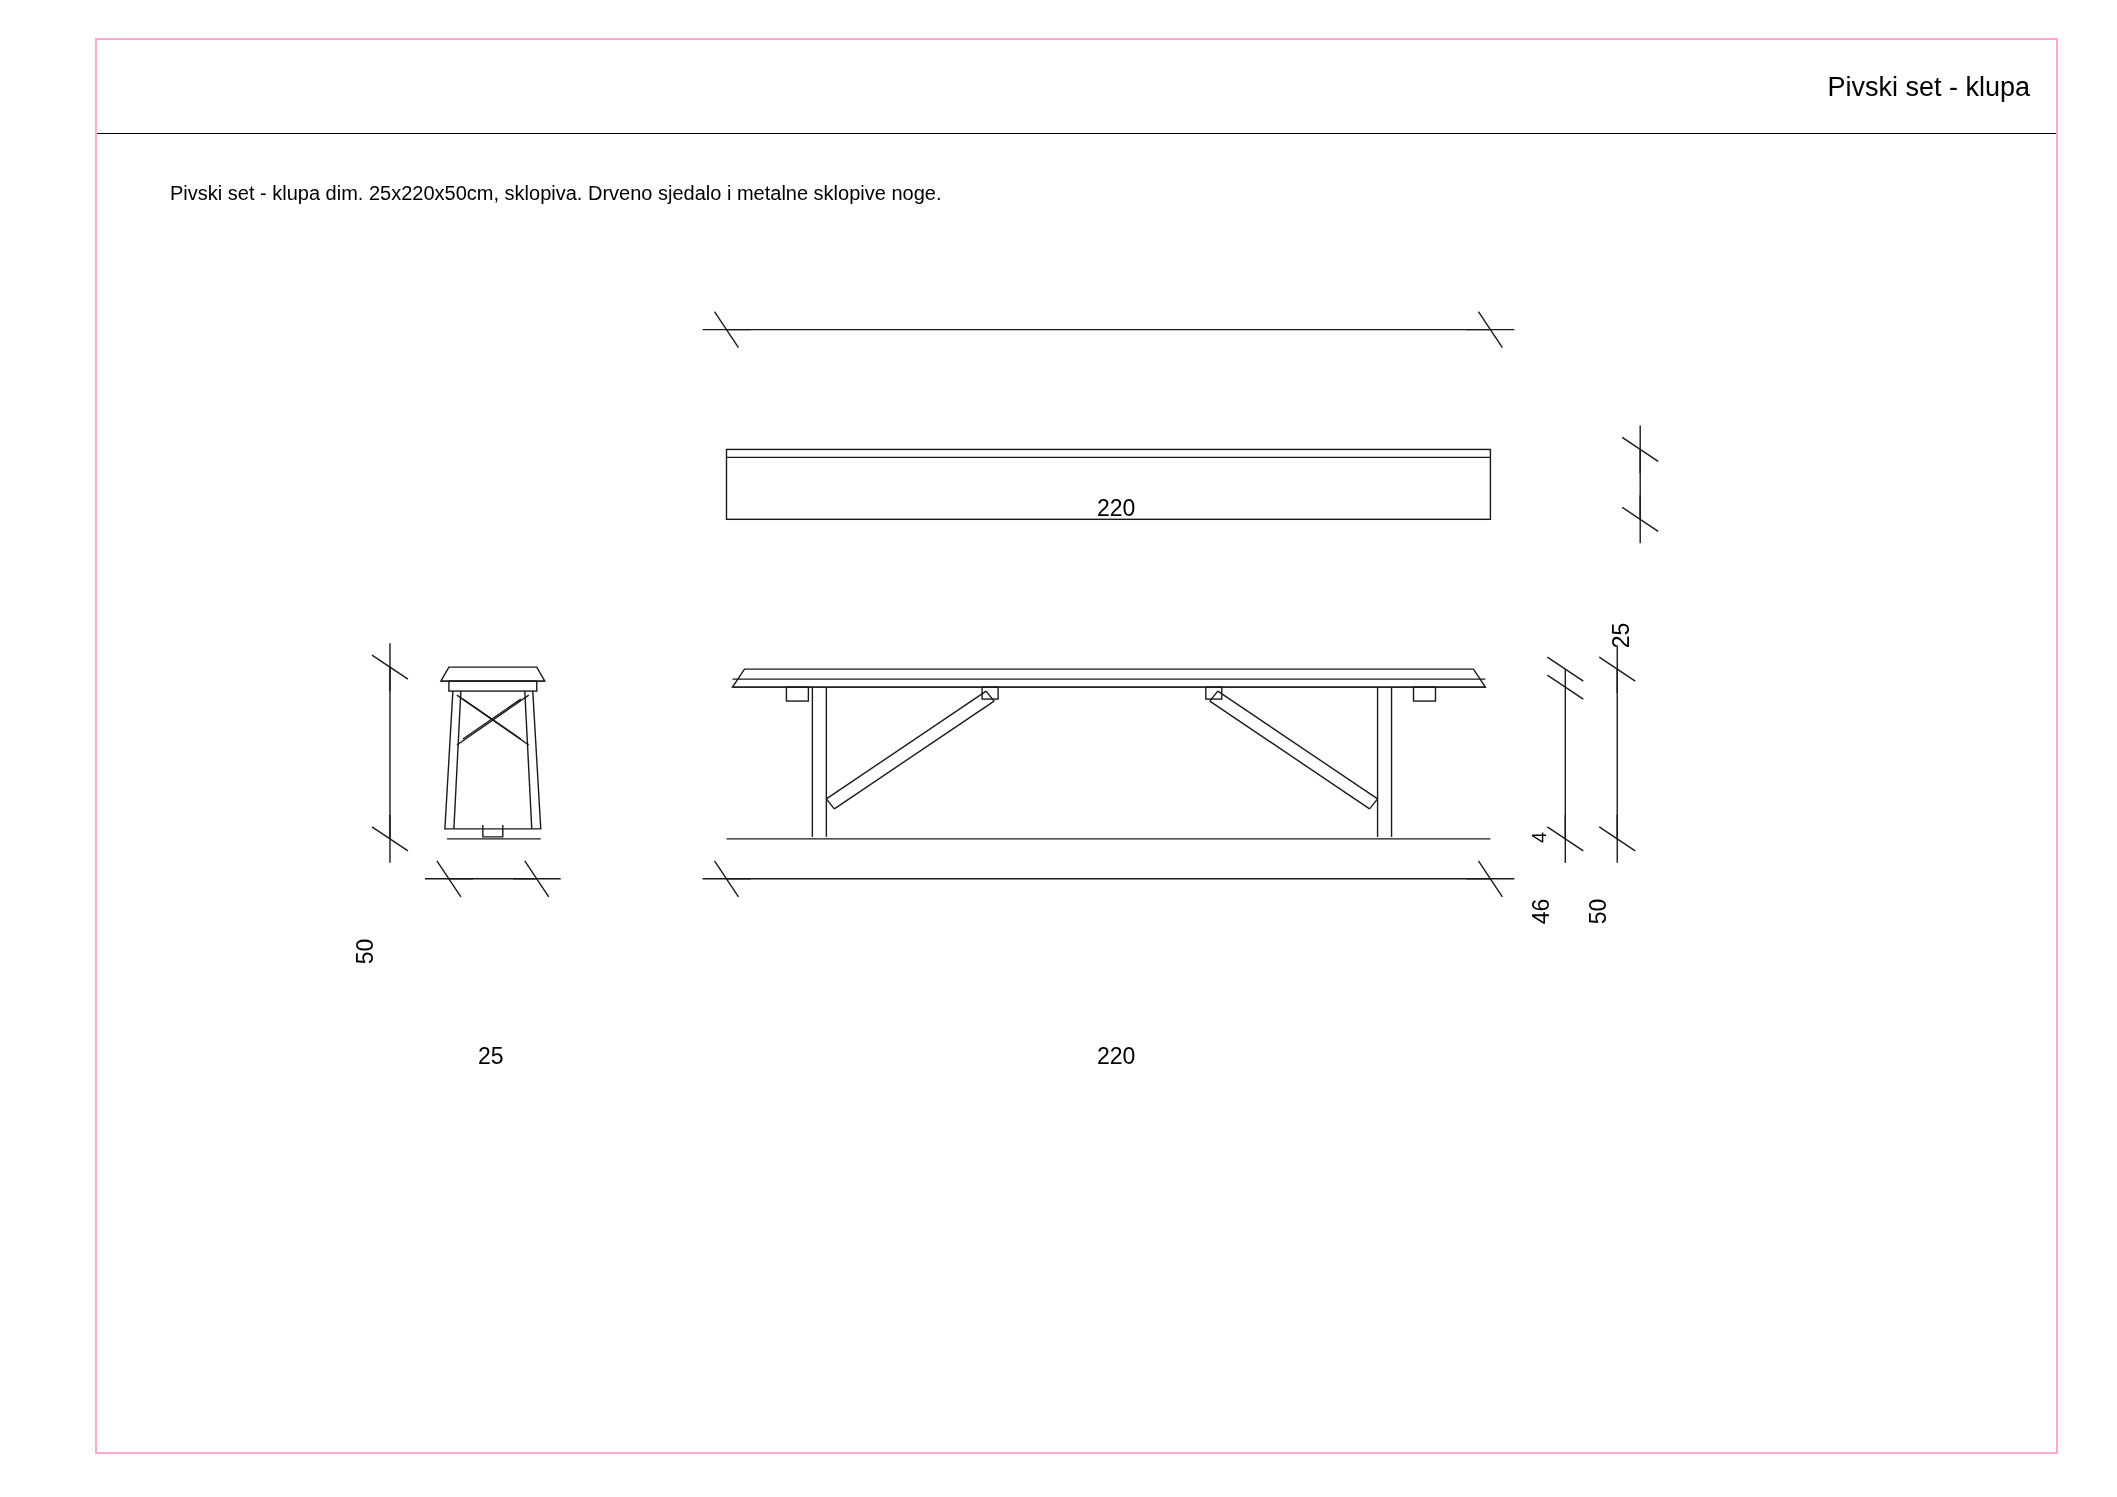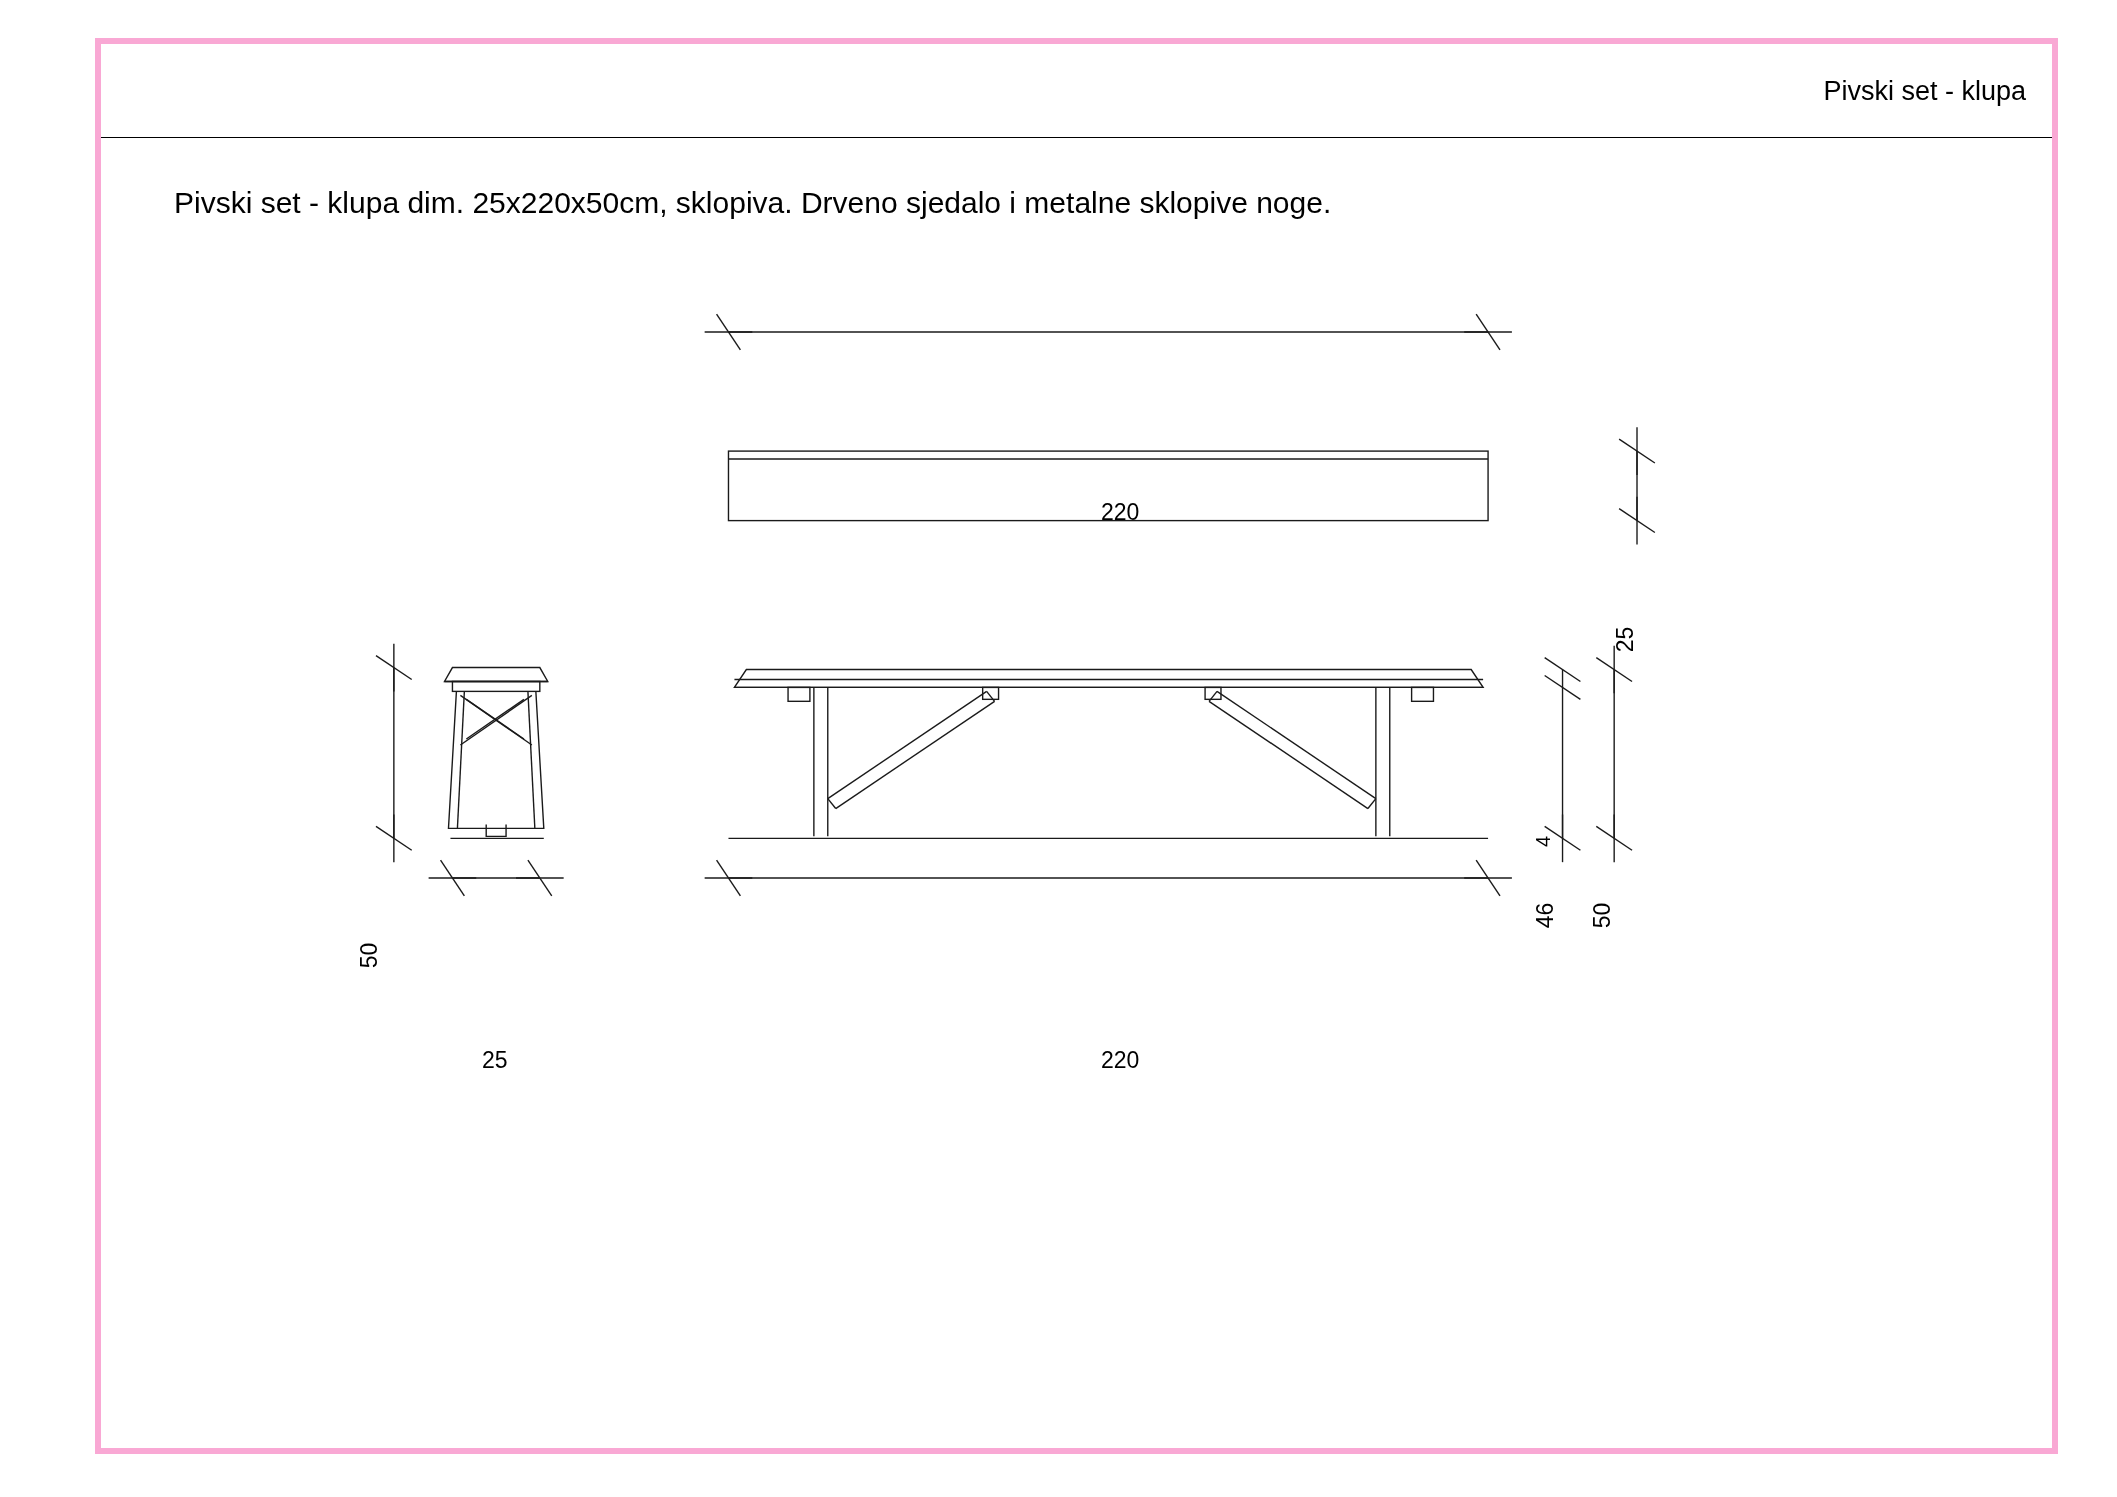--- a/index.html
+++ b/index.html
@@ -13,21 +13,21 @@
     font-family: "Liberation Sans", sans-serif;
     color: #000000;
     overflow: hidden;
   }
   .sheet {
     position: absolute;
     left: 95px;
     top: 38px;
     width: 1963px;
     height: 1416px;
-    border: 6px solid #f9a8d4;
+    border: 2px solid #f9a8d4;
     box-sizing: border-box;
   }
   .title-bar {
     position: absolute;
     left: 0;
     top: 0;
     width: 100%;
     height: 94px;
     border-bottom: 1px solid #000000;
     box-sizing: border-box;
@@ -37,21 +37,21 @@
     right: 26px;
     top: 50%;
     transform: translateY(-50%);
     font-size: 27px;
     white-space: nowrap;
   }
   .desc-text {
     position: absolute;
     left: 73px;
     top: 142px;
-    font-size: 30px;
+    font-size: 20px;
     white-space: nowrap;
   }
   .canvas {
     position: absolute;
     left: 0;
     top: 0;
     width: 100%;
     height: 100%;
     pointer-events: none;
   }

